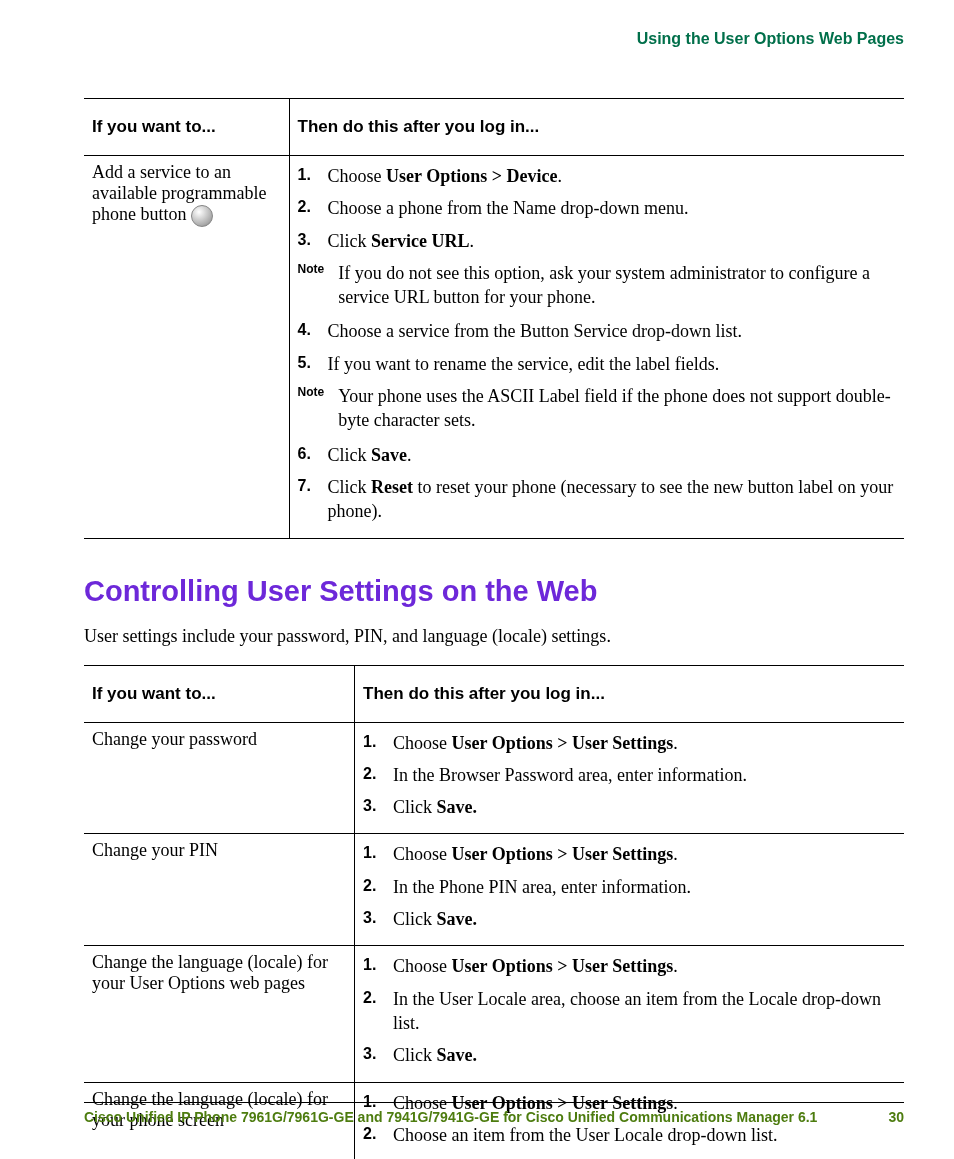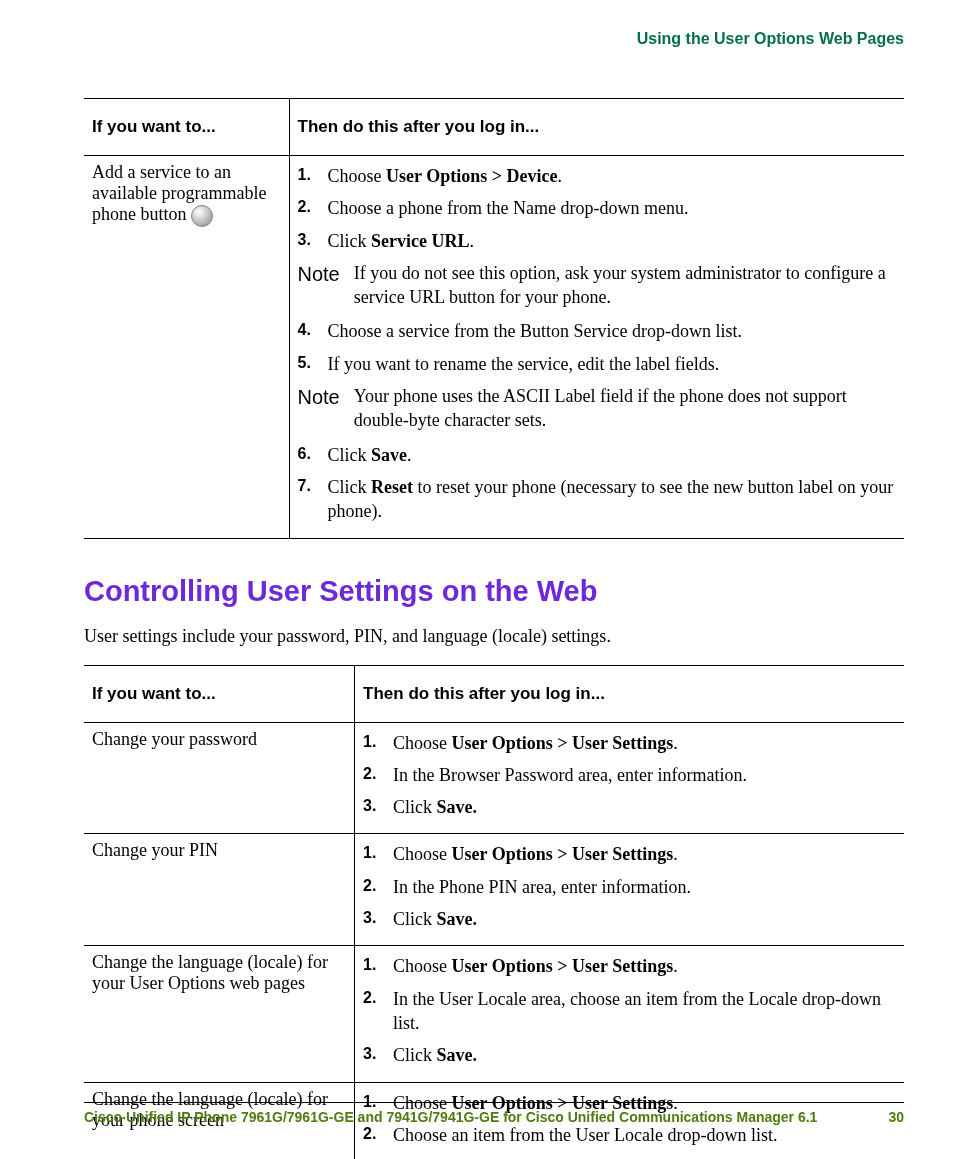--- a/index.html
+++ b/index.html
@@ -65,22 +65,22 @@
     min-width: 20px;
   }
   .note-row {
     display: flex;
     gap: 14px;
     margin: 6px 0 10px 0;
     line-height: 1.35;
   }
   .note-label {
     font-family: Arial, Helvetica, sans-serif;
-    font-weight: normal;
-    font-size: 20px;
+    font-weight: bold;
+    font-size: 12px;
   }
   .section-heading {
     font-family: Arial, Helvetica, sans-serif;
     font-weight: bold;
     color: #6d28d9;
     font-size: 29px;
     margin: 0 0 18px 0;
   }
   .intro {
     font-size: 18px;

